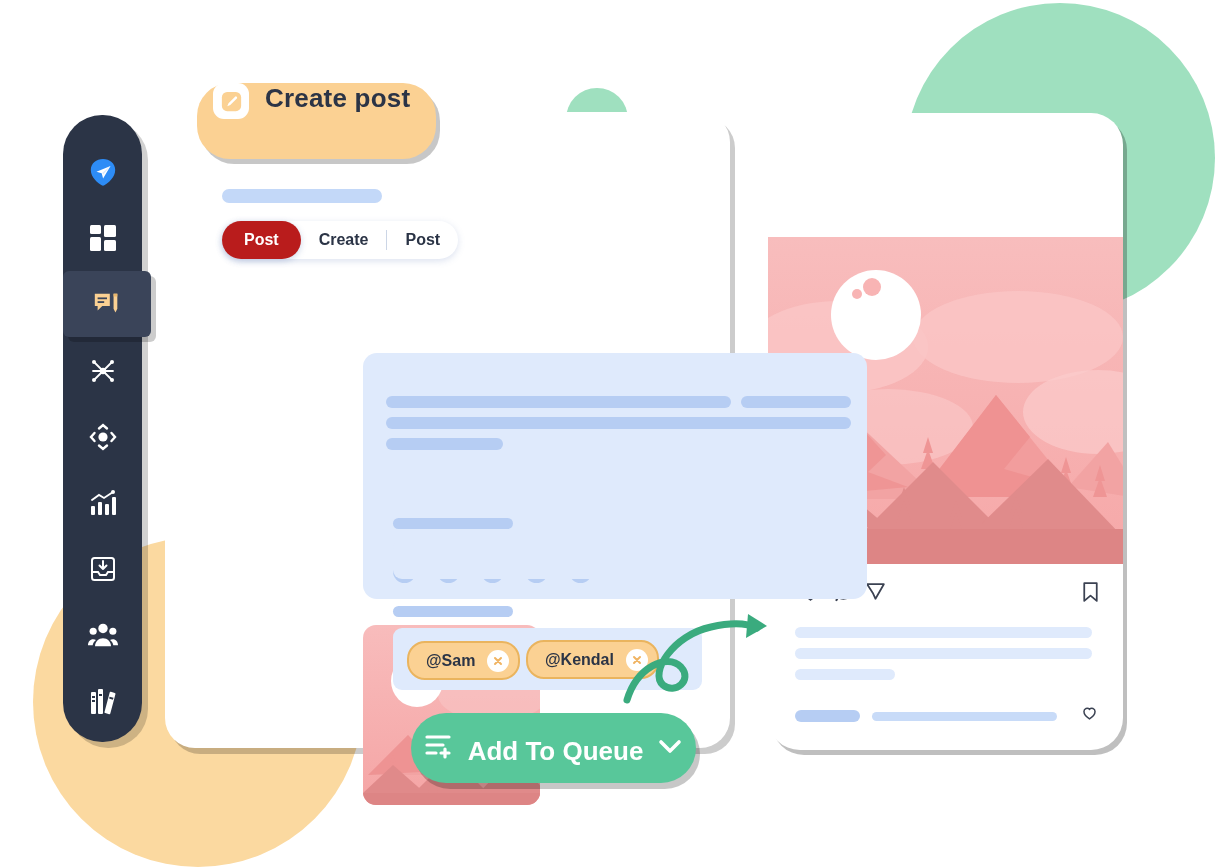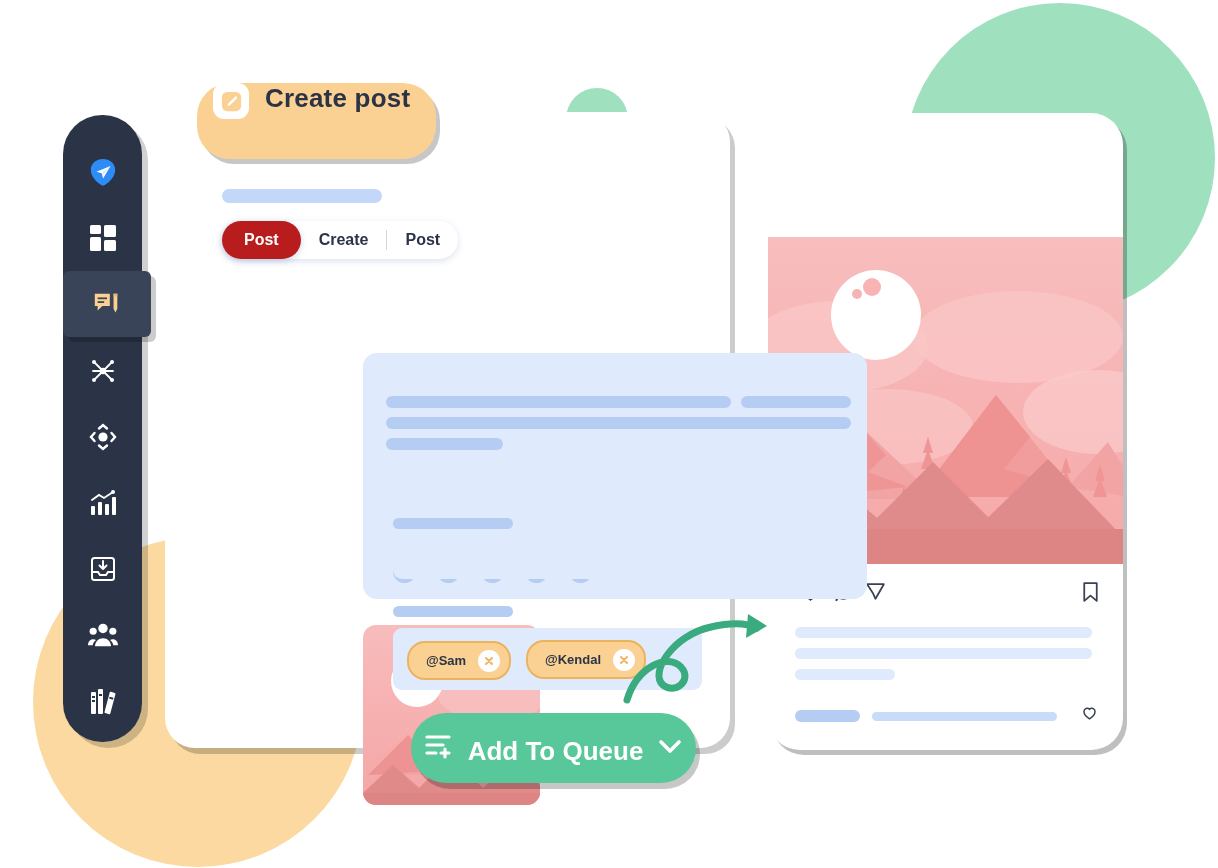--- a/index.html
+++ b/index.html
@@ -46,21 +46,21 @@
   .dot{position:absolute;width:23px;height:23px;border-radius:50%;background:#b6cdf3;}
 
   #thumb{position:absolute;left:198px;top:513px;width:177px;height:180px;
          border-radius:13px;overflow:hidden;}
 
   .field{position:absolute;background:#dfeafc;border-radius:9px;}
 
   .tag{position:absolute;height:35px;display:flex;align-items:center;gap:12px;
        padding:0 9px 0 17px;background:#fbd193;border:2px solid #eab45e;
        border-radius:18px;}
-  .tag-label{font-size:13px;font-weight:bold;color:#2b3446;}
+  .tag-label{font-size:16px;font-weight:bold;color:#2b3446;}
   .tag-x{width:22px;height:22px;border-radius:50%;background:#fff;
          display:flex;align-items:center;justify-content:center;}
 
   #queue-btn{position:absolute;left:411px;top:713px;width:285px;height:70px;
      background:#58c79a;border-radius:35px;display:flex;align-items:center;
      justify-content:center;gap:14px;box-shadow:4px 6px 0 rgba(0,0,0,.22);}
   #queue-label{font-size:26px;font-weight:bold;color:#fff;margin-top:7px;}
 
   
   #phone{position:absolute;left:768px;top:113px;width:355px;height:637px;

